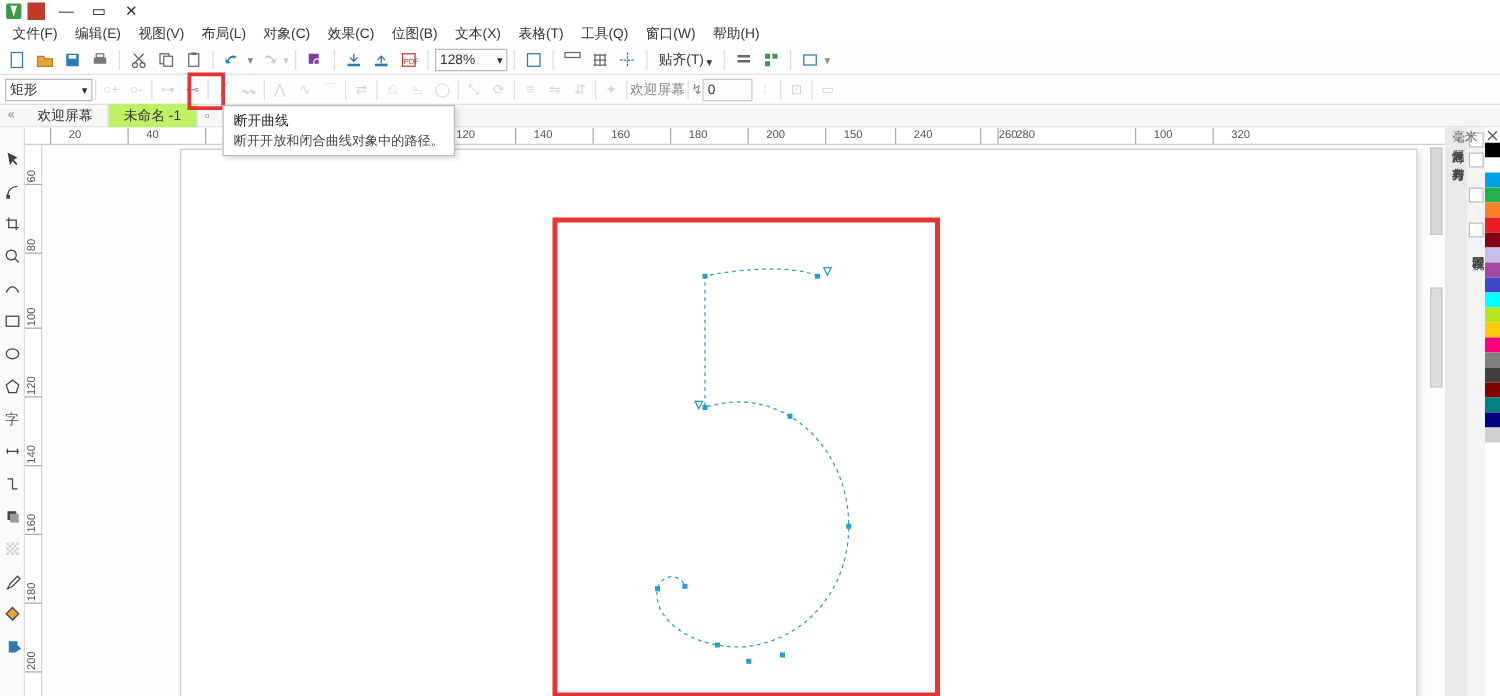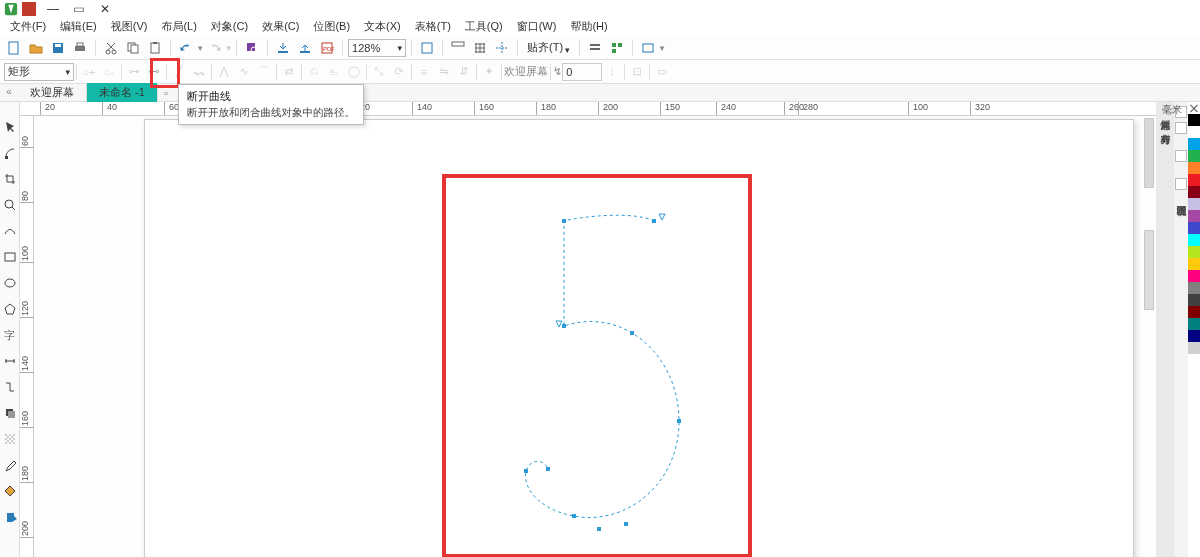--- a/index.html
+++ b/index.html
@@ -38,26 +38,26 @@
 .hl-red { position: absolute; top: 58px; left: 150px; width: 30px; height: 30px; border: 3px solid #e63333; z-index: 50; pointer-events:none; }
 
 
 .tooltip { position: absolute; top: 84px; left: 178px; background: #fff; border: 1px solid #bcbcbc; padding: 4px 8px; font-size: 11px; z-index: 60; box-shadow: 2px 2px 4px rgba(0,0,0,.15); min-width: 150px;}
 .tooltip .tt-title { font-weight: 400; margin-bottom: 2px; color:#222;}
 .tooltip .tt-desc { color: #444; font-size: 10.5px; }
 
 
 .doc-tabs { height: 18px; display: flex; align-items: center; padding: 0 0 0 18px; gap: 0; background: #f6f6f6; border-bottom: 1px solid #ddd; }
 .doc-tab { padding: 2px 12px; font-size: 11px; cursor: pointer; border-right: 1px solid #ddd;}
-.doc-tab.active { background: #14b8a6; }
+.doc-tab.active { background: #bef264; }
 .tab-step-btn { width: 16px; text-align:center; color:#888; }
 
 
 .ruler-h { position: absolute; top: 102px; left: 20px; right: 40px; height: 14px; background: #fff; border-bottom: 1px solid #ccc; overflow:hidden; font-size:9px; color:#555;}
-.ruler-h .tick { position:absolute; top:0; height:14px; border-left:1px solid #aaa; padding-left:4px;}
+.ruler-h .tick { position:absolute; top:0; height:14px; border-left:1px solid #aaa; padding-left:14px;}
 .ruler-v { position: absolute; top: 116px; left: 20px; width: 14px; bottom: 0; background: #fff; border-right: 1px solid #ccc; font-size:9px; color:#555;}
 .ruler-v .tick { position:absolute; left:0; width:14px; border-top:1px solid #aaa; padding-top:1px; writing-mode: vertical-rl; transform: rotate(180deg); text-align:center;}
 .ruler-unit { position:absolute; top:103px; right:18px; font-size:10px; color:#555; z-index:5;}
 
 
 .toolbox { position: absolute; top: 102px; left: 0; width: 20px; bottom: 0; background: #fafafa; border-right: 1px solid #ddd; display: flex; flex-direction: column; align-items: center; gap: 8px; padding-top: 16px; }
 .tool-btn { width: 18px; height: 18px; display: flex; align-items: center; justify-content: center; cursor: pointer; color: #555; font-size: 11px;}
 
 
 .canvas-area { position: absolute; top: 116px; left: 34px; right: 44px; bottom: 0; background: #fdfdfd; overflow: hidden; }

